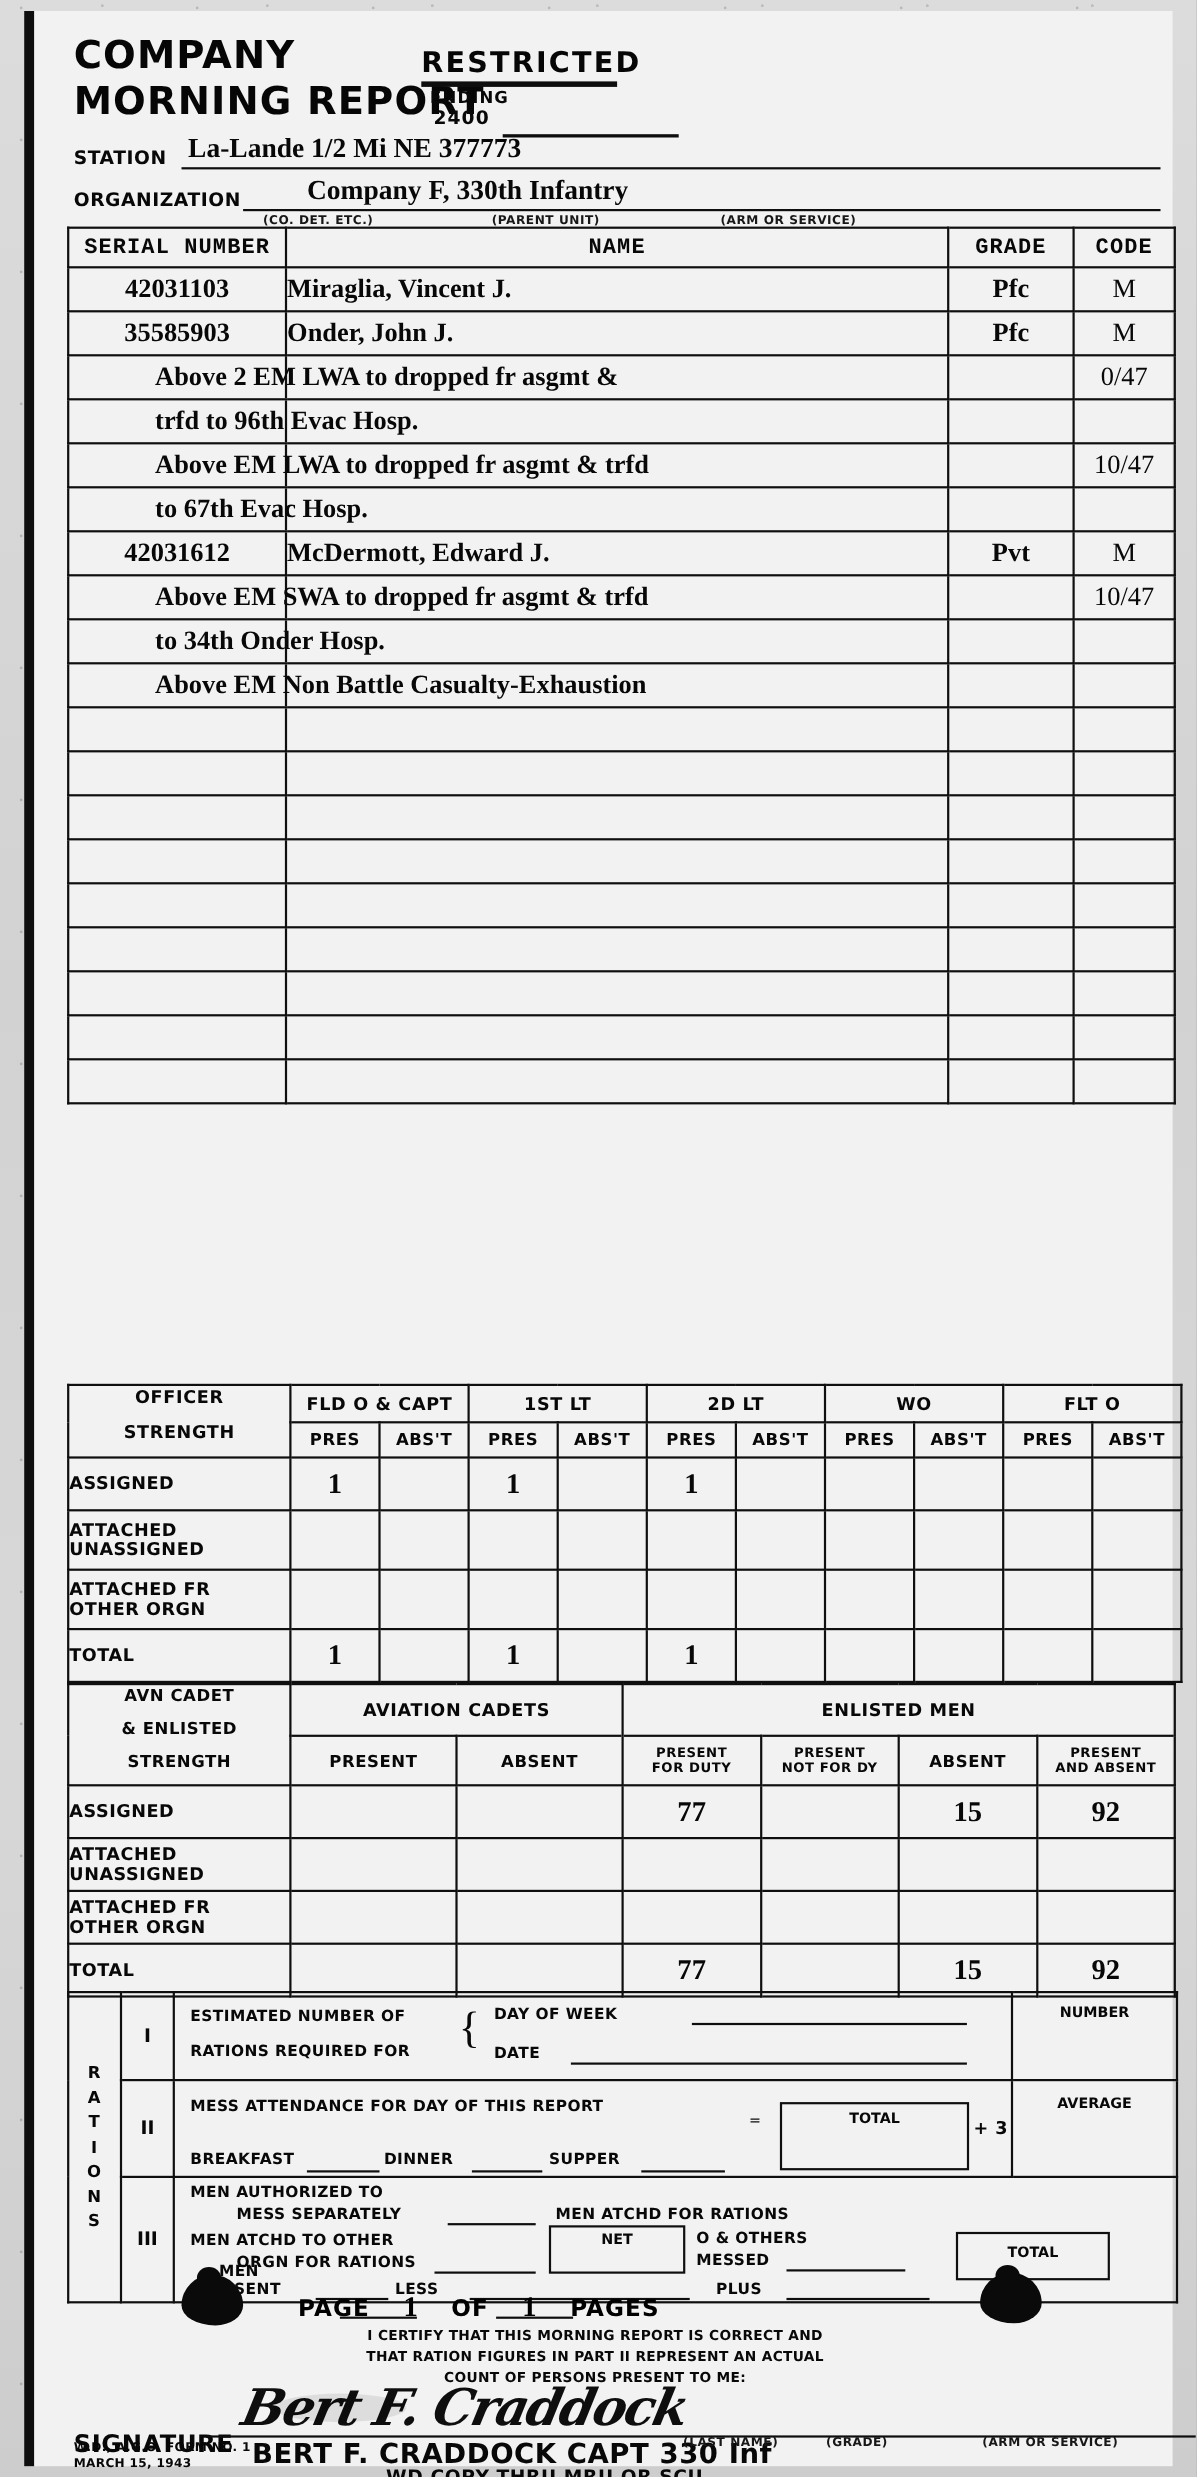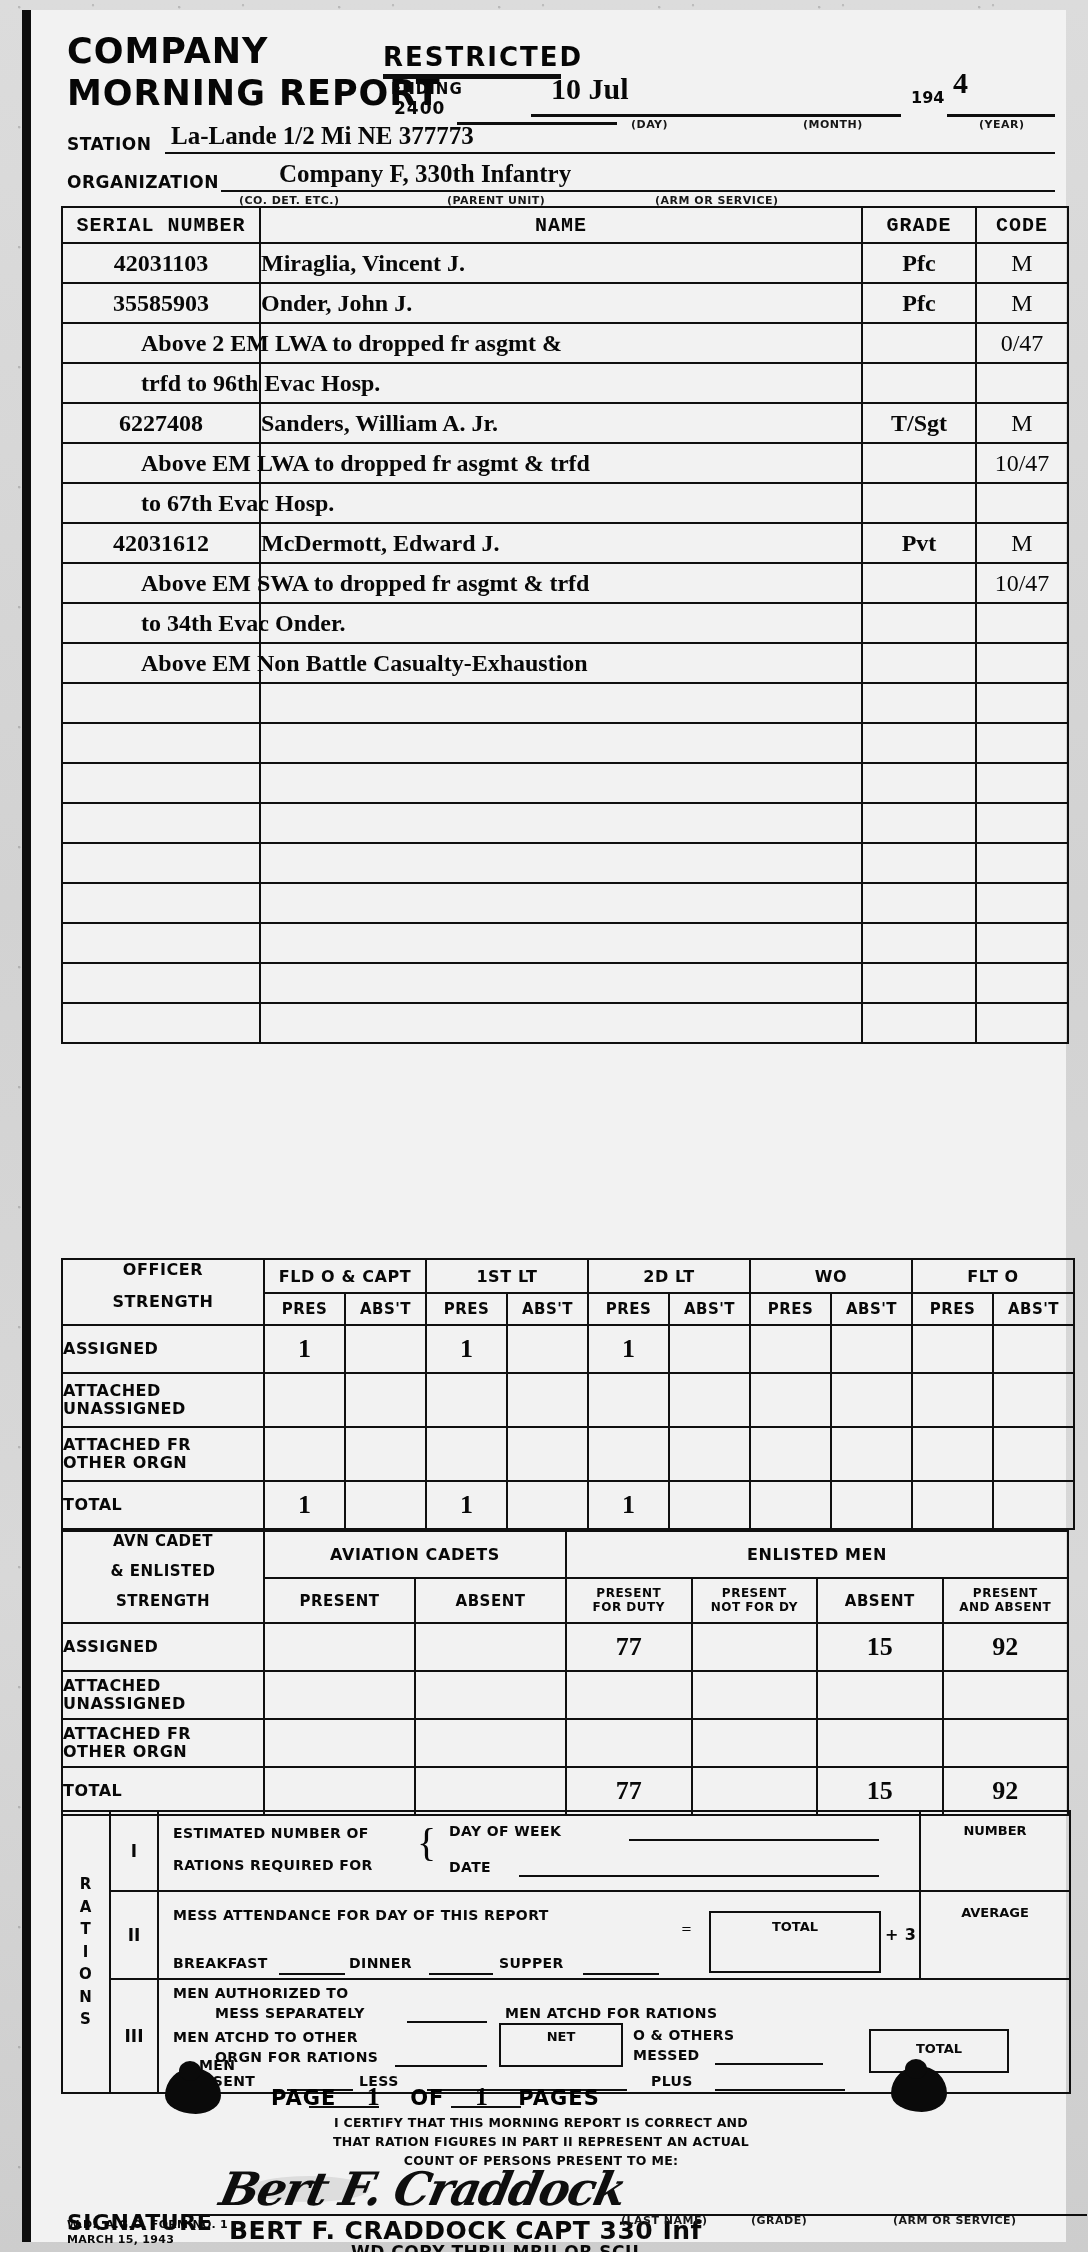--- a/index.html
+++ b/index.html
@@ -134,30 +134,20 @@
     <div id="masthead">
       <div class="title1 ink">COMPANY</div>
       <div class="title2 ink">MORNING REPORT</div>
 
       <div class="restricted">RESTRICTED</div>
       <div class="ending stencil ink">ENDING</div>
       <div class="ending2 stencil ink">2400</div>
 
       <div class="abs rule" style="left:396px;top:94px;width:160px;height:3px;"></div>
 
-      <div class="datewrap">
-        <div class="dayval hl ink">10 Jul</div>
-        <div class="yearpre ink">194</div>
-        <div class="yearval hl ink">4</div>
-        <div class="abs rule" style="left:40px;top:46px;width:370px;height:3px;"></div>
-        <div class="abs rule" style="left:456px;top:46px;width:108px;height:3px;"></div>
-        <div class="abs capt" style="left:140px;top:50px;">(DAY)</div>
-        <div class="abs capt" style="left:312px;top:50px;">(MONTH)</div>
-        <div class="abs capt" style="left:488px;top:50px;">(YEAR)</div>
-      </div>
     </div>
 
     <div id="idblock">
       <div class="abs lbl ink" style="left:6px;top:12px;">STATION</div>
       <div class="abs hl ink fieldval" style="left:110px;top:0px;">La-Lande 1/2 Mi NE 377773</div>
       <div class="abs rule" style="left:104px;top:30px;width:890px;height:2px;"></div>
 
       <div class="abs lbl ink" style="left:6px;top:50px;">ORGANIZATION</div>
       <div class="abs hl ink fieldval" style="left:218px;top:38px;">Company F, 330th Infantry</div>
       <div class="abs rule" style="left:160px;top:68px;width:834px;height:2px;"></div>
@@ -196,26 +186,20 @@
               <td class="c-gr"></td>
               <td class="c-cd cdv cdsm">0/47</td>
             </tr>
             <tr>
               <td class="c-sn" style="border-right: none;"></td>
               <td class="c-nm remark hl" style="padding-left: 0px; text-indent: -120px;">trfd to 96th Evac Hosp.</td>
               <td class="c-gr"></td>
               <td class="c-cd cdv cdsm"></td>
             </tr>
             <tr>
-              <td class="c-sn snv hl">6227408</td>
-              <td class="c-nm nmv hl">Sanders, William A. Jr.</td>
-              <td class="c-gr grv hl">T/Sgt</td>
-              <td class="c-cd cdv">M</td>
-            </tr>
-            <tr>
               <td class="c-sn" style="border-right: none;"></td>
               <td class="c-nm remark hl" style="padding-left: 0px; text-indent: -120px;">Above EM LWA to dropped fr asgmt &amp; trfd</td>
               <td class="c-gr"></td>
               <td class="c-cd cdv cdsm">10/47</td>
             </tr>
             <tr>
               <td class="c-sn" style="border-right: none;"></td>
               <td class="c-nm remark hl" style="padding-left: 0px; text-indent: -120px;">to 67th Evac Hosp.</td>
               <td class="c-gr"></td>
               <td class="c-cd cdv cdsm"></td>
@@ -227,21 +211,21 @@
               <td class="c-cd cdv">M</td>
             </tr>
             <tr>
               <td class="c-sn" style="border-right: none;"></td>
               <td class="c-nm remark hl" style="padding-left: 0px; text-indent: -120px;">Above EM SWA to dropped fr asgmt &amp; trfd</td>
               <td class="c-gr"></td>
               <td class="c-cd cdv cdsm">10/47</td>
             </tr>
             <tr>
               <td class="c-sn" style="border-right: none;"></td>
-              <td class="c-nm remark hl" style="padding-left: 0px; text-indent: -120px;">to 34th Evac Onder.</td>
+              <td class="c-nm remark hl" style="padding-left: 0px; text-indent: -120px;">to 34th Onder Hosp.</td>
               <td class="c-gr"></td>
               <td class="c-cd cdv cdsm"></td>
             </tr>
             <tr>
               <td class="c-sn" style="border-right: none;"></td>
               <td class="c-nm remark hl" style="padding-left: 0px; text-indent: -120px;">Above EM Non Battle Casualty-Exhaustion</td>
               <td class="c-gr"></td>
               <td class="c-cd cdv cdsm"></td>
             </tr>
             <tr>

